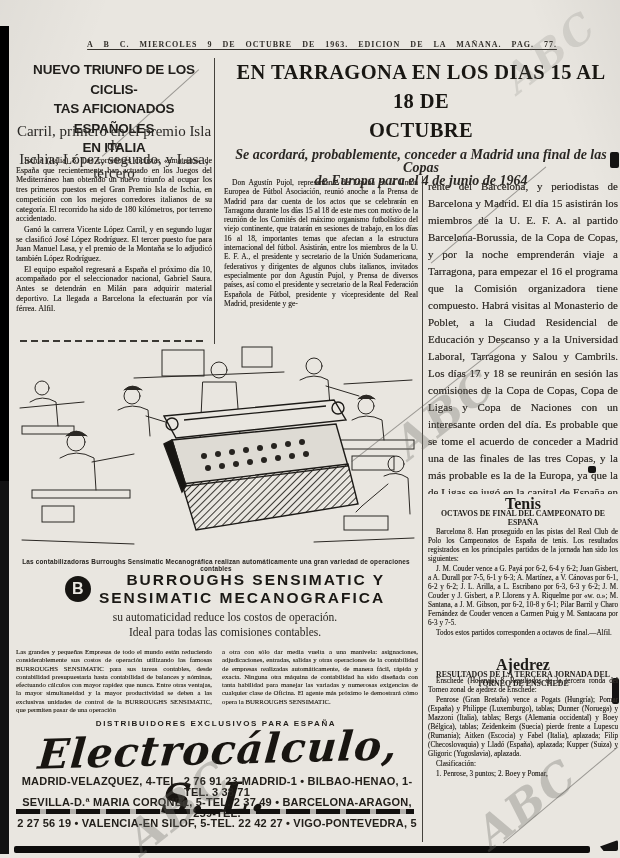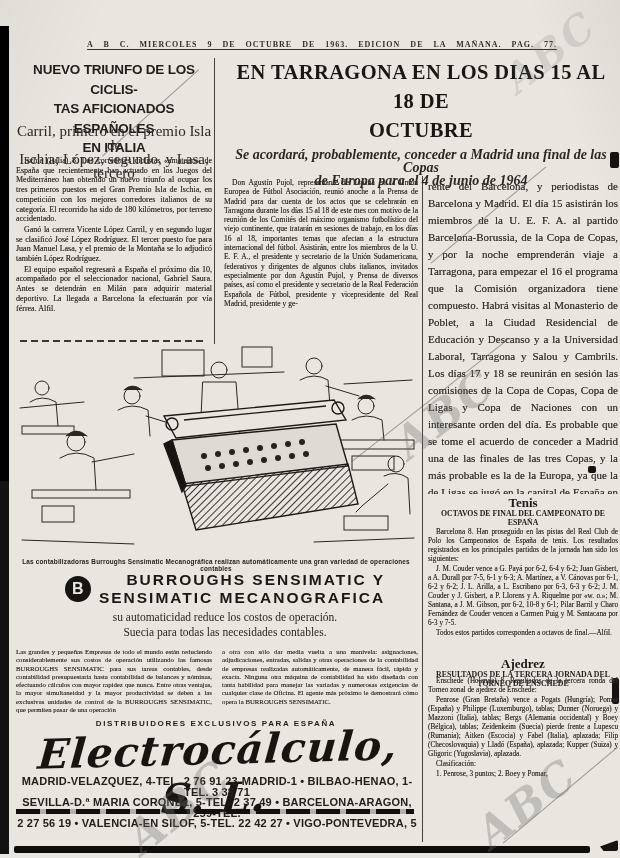--- a/index.html
+++ b/index.html
@@ -33,21 +33,21 @@
   .cyc-body{left:16px;top:156px;width:196px;height:182px;overflow:hidden;}
   .dash-rule{left:20px;top:340px;width:186px;height:2px;
              background:repeating-linear-gradient(90deg,#3a3833 0 7px,transparent 7px 11px);}
   
   .uefa-hl{left:224px;top:58px;width:394px;text-align:center;font-weight:bold;font-size:20.5px;
            line-height:29px;color:#191713;letter-spacing:0.4px;}
   .uefa-sub{left:228px;top:148px;width:386px;text-align:center;font-style:italic;font-weight:bold;
             font-size:14px;line-height:13px;color:#2b2824;}
   .uefa-left{left:224px;top:178px;width:194px;height:136px;overflow:hidden;}
   .uefa-right{left:428px;top:178px;width:190px;height:316px;overflow:hidden;font-size:11px;line-height:17px;}
-  .sec-title{width:190px;text-align:center;font-weight:bold;font-size:13px;color:#1d1b18;}
+  .sec-title{width:190px;text-align:center;font-weight:bold;font-size:16px;color:#1d1b18;}
   .sec-head{width:190px;text-align:center;font-weight:bold;font-size:7.8px;line-height:8.8px;color:#24211d;}
   .tennis-body{left:428px;top:528px;width:190px;height:124px;overflow:hidden;font-size:7.2px;line-height:9px;}
   .chess-body{left:428px;top:677px;width:190px;height:118px;overflow:hidden;font-size:7.2px;line-height:9px;}
   .noindent{text-indent:0 !important;}
   
   .illus{left:14px;top:344px;width:404px;height:212px;}
   .illus-cap{left:14px;top:558px;width:404px;text-align:center;font-family:"Liberation Sans",sans-serif;
              font-weight:bold;font-size:6.4px;color:#26231f;letter-spacing:0.2px;}
   
   .brandrow{left:60px;top:571px;width:330px;display:flex;align-items:center;justify-content:center;gap:8px;}
@@ -233,21 +233,21 @@
       <div class="blogo">
         <span>B</span>
       </div>
       <div class="brandtxt">
         <div>BURROUGHS SENSIMATIC Y</div>
         <div>SENSIMATIC MECANOGRAFICA</div>
       </div>
     </div>
     <div class="abs ad-sub">
       <div>su automaticidad reduce los costos de operación.</div>
-      <div>Suecia para todas las necesidades contables.</div>
+      <div>Ideal para todas las comisiones contables.</div>
     </div>
     <div class="abs ad-col" style="left:16px;top:648px;">Las grandes y pequeñas Empresas de todo el mundo están reduciendo considerablemente sus costos de operación utilizando las famosas BURROUGHS SENSIMATIC para sus tareas contables, desde contabilidad presupuestaria hasta contabilidad de balances y nóminas, efectuando cálculos con mayor rapidez que nunca. Entre otras ventajas, la mayor simultaneidad y la mayor productividad se deben a las exclusivas unidades de control de la BURROUGHS SENSIMATIC, que permiten pasar de una operación</div>
     <div class="abs ad-col" style="left:222px;top:648px;">a otra con sólo dar media vuelta a una manivela: asignaciones, adjudicaciones, entradas, salidas y otras operaciones de la contabilidad de empresas realizadas automáticamente, de manera fácil, rápida y exacta. Ninguna otra máquina de contabilidad ha sido diseñada con tanta habilidad para manejar las variadas y numerosas exigencias de cualquier clase de Oficina. El agente más próximo le demostrará cómo opera la BURROUGHS SENSIMATIC.</div>
     <div class="abs distrib">DISTRIBUIDORES EXCLUSIVOS PARA ESPAÑA</div>
     <div class="abs company">Electrocálculo, S. L.</div>
     <div class="abs addr">
       <div>MADRID-VELAZQUEZ, 4-TEL. 2 76 91 23-MADRID-1 • BILBAO-HENAO, 1-TEL. 3 38 71</div>
       <div>SEVILLA-D.ª MARIA CORONEL, 5-TEL. 2 37 49 • BARCELONA-ARAGON, 259-TEL.</div>
       <div>2 27 56 19 • VALENCIA-EN SILOF, 5-TEL. 22 42 27 • VIGO-PONTEVEDRA, 5</div>
     </div>

